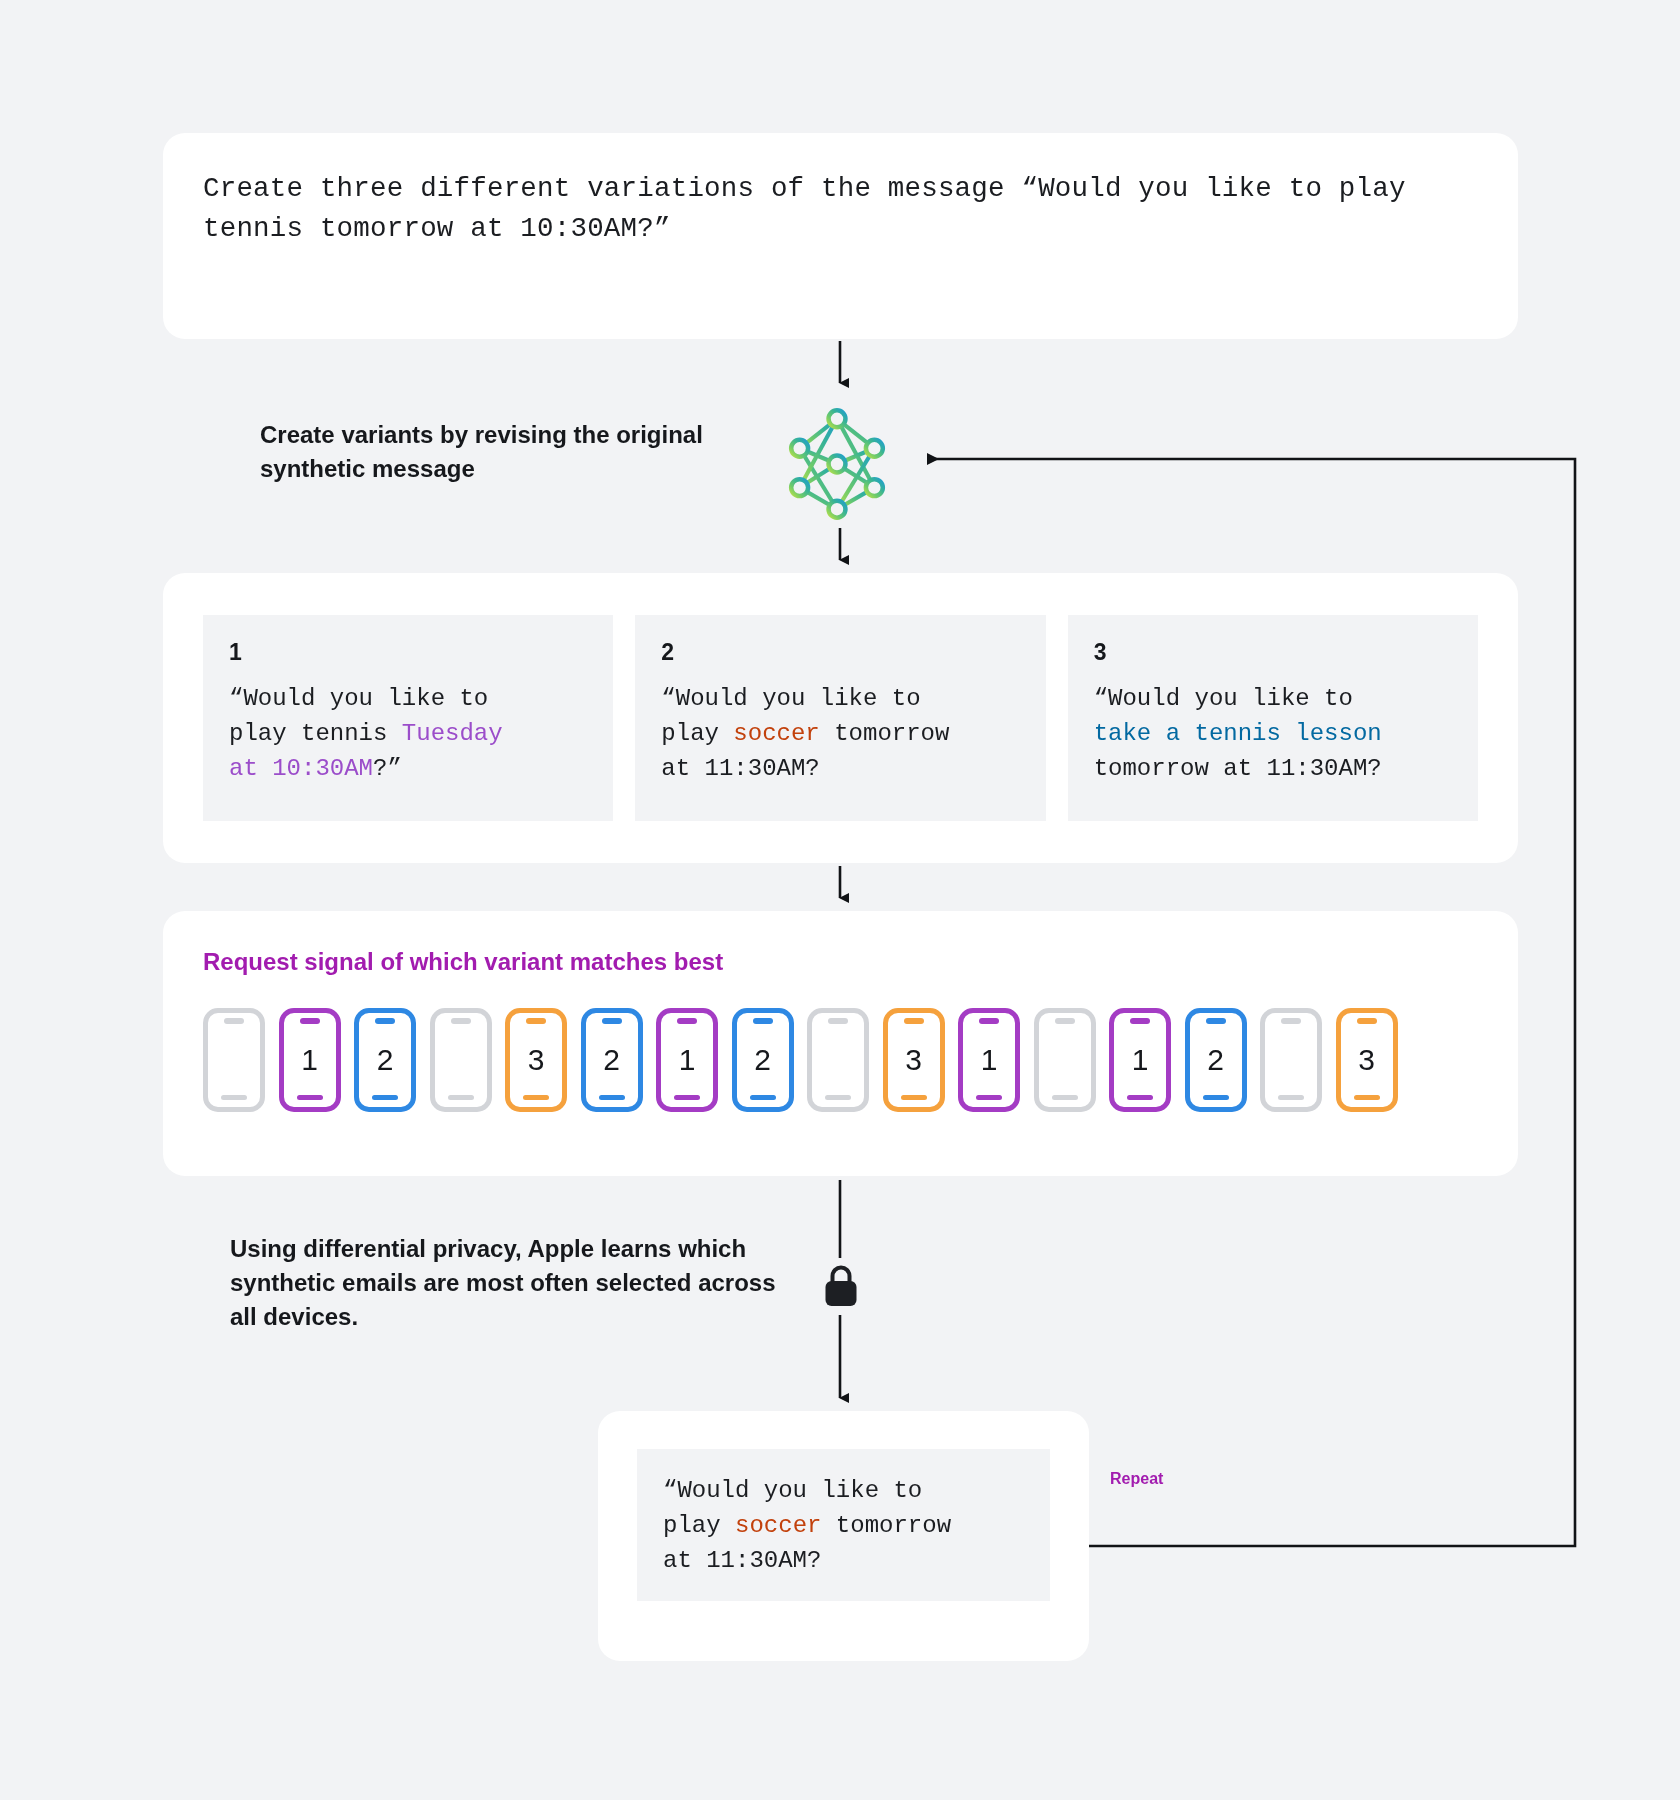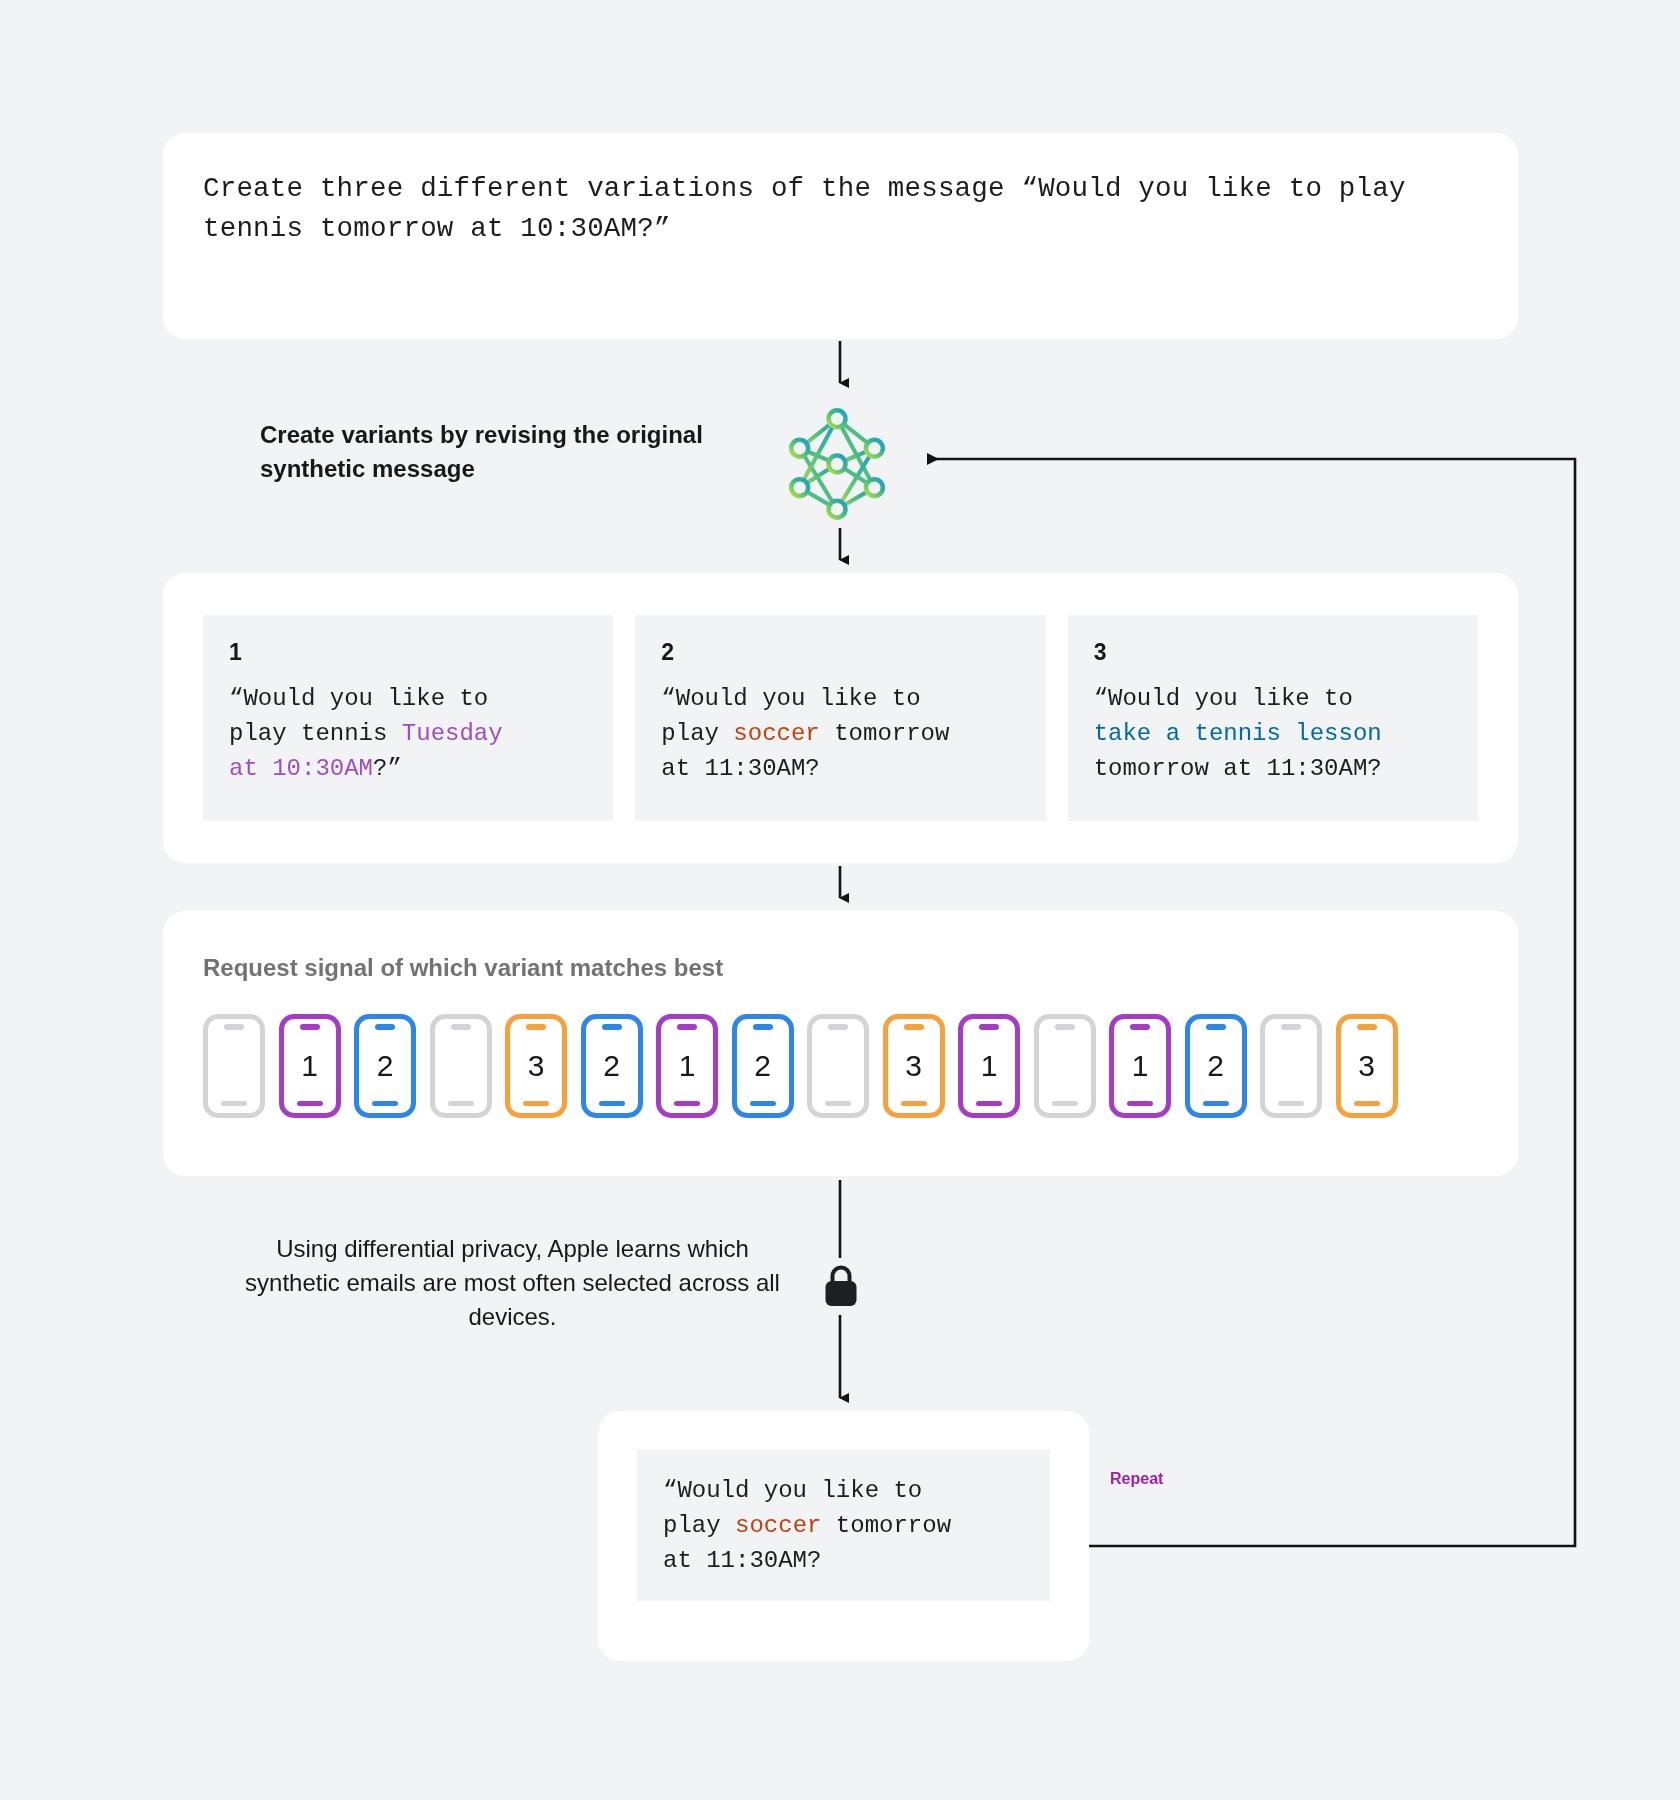--- a/index.html
+++ b/index.html
@@ -112,23 +112,22 @@
   #signal-card {
     left: 163px;
     top: 911px;
     width: 1355px;
     height: 265px;
     padding: 37px 40px 0 40px;
   }
   .signal-title {
     font-size: 24px;
     font-weight: 700;
-    color: #737373;
+    color: #a21caf;
     margin-bottom: 32px;
-    margin-top: 6px;
   }
   .phone-row {
     display: flex;
     gap: 13.5px;
   }
 
   .phone {
     position: relative;
     width: 62px;
     height: 104px;
@@ -174,23 +173,23 @@
   .phone.c-orange { border-color: #f5a13d; }
   .phone.c-orange .notch, .phone.c-orange .home-bar { background: #f5a13d; }
   .phone.c-gray   { border-color: #d2d4d8; }
 
   
   #privacy-note {
     position: absolute;
     left: 230px;
     top: 1232px;
     width: 565px;
-    text-align: center;
+    text-align: left;
     font-size: 24px;
-    font-weight: 400;
+    font-weight: 700;
     line-height: 1.42;
     color: #16181c;
   }
 
   
   #lock-icon {
     position: absolute;
     left: 822px;
     top: 1262px;
     width: 38px;

